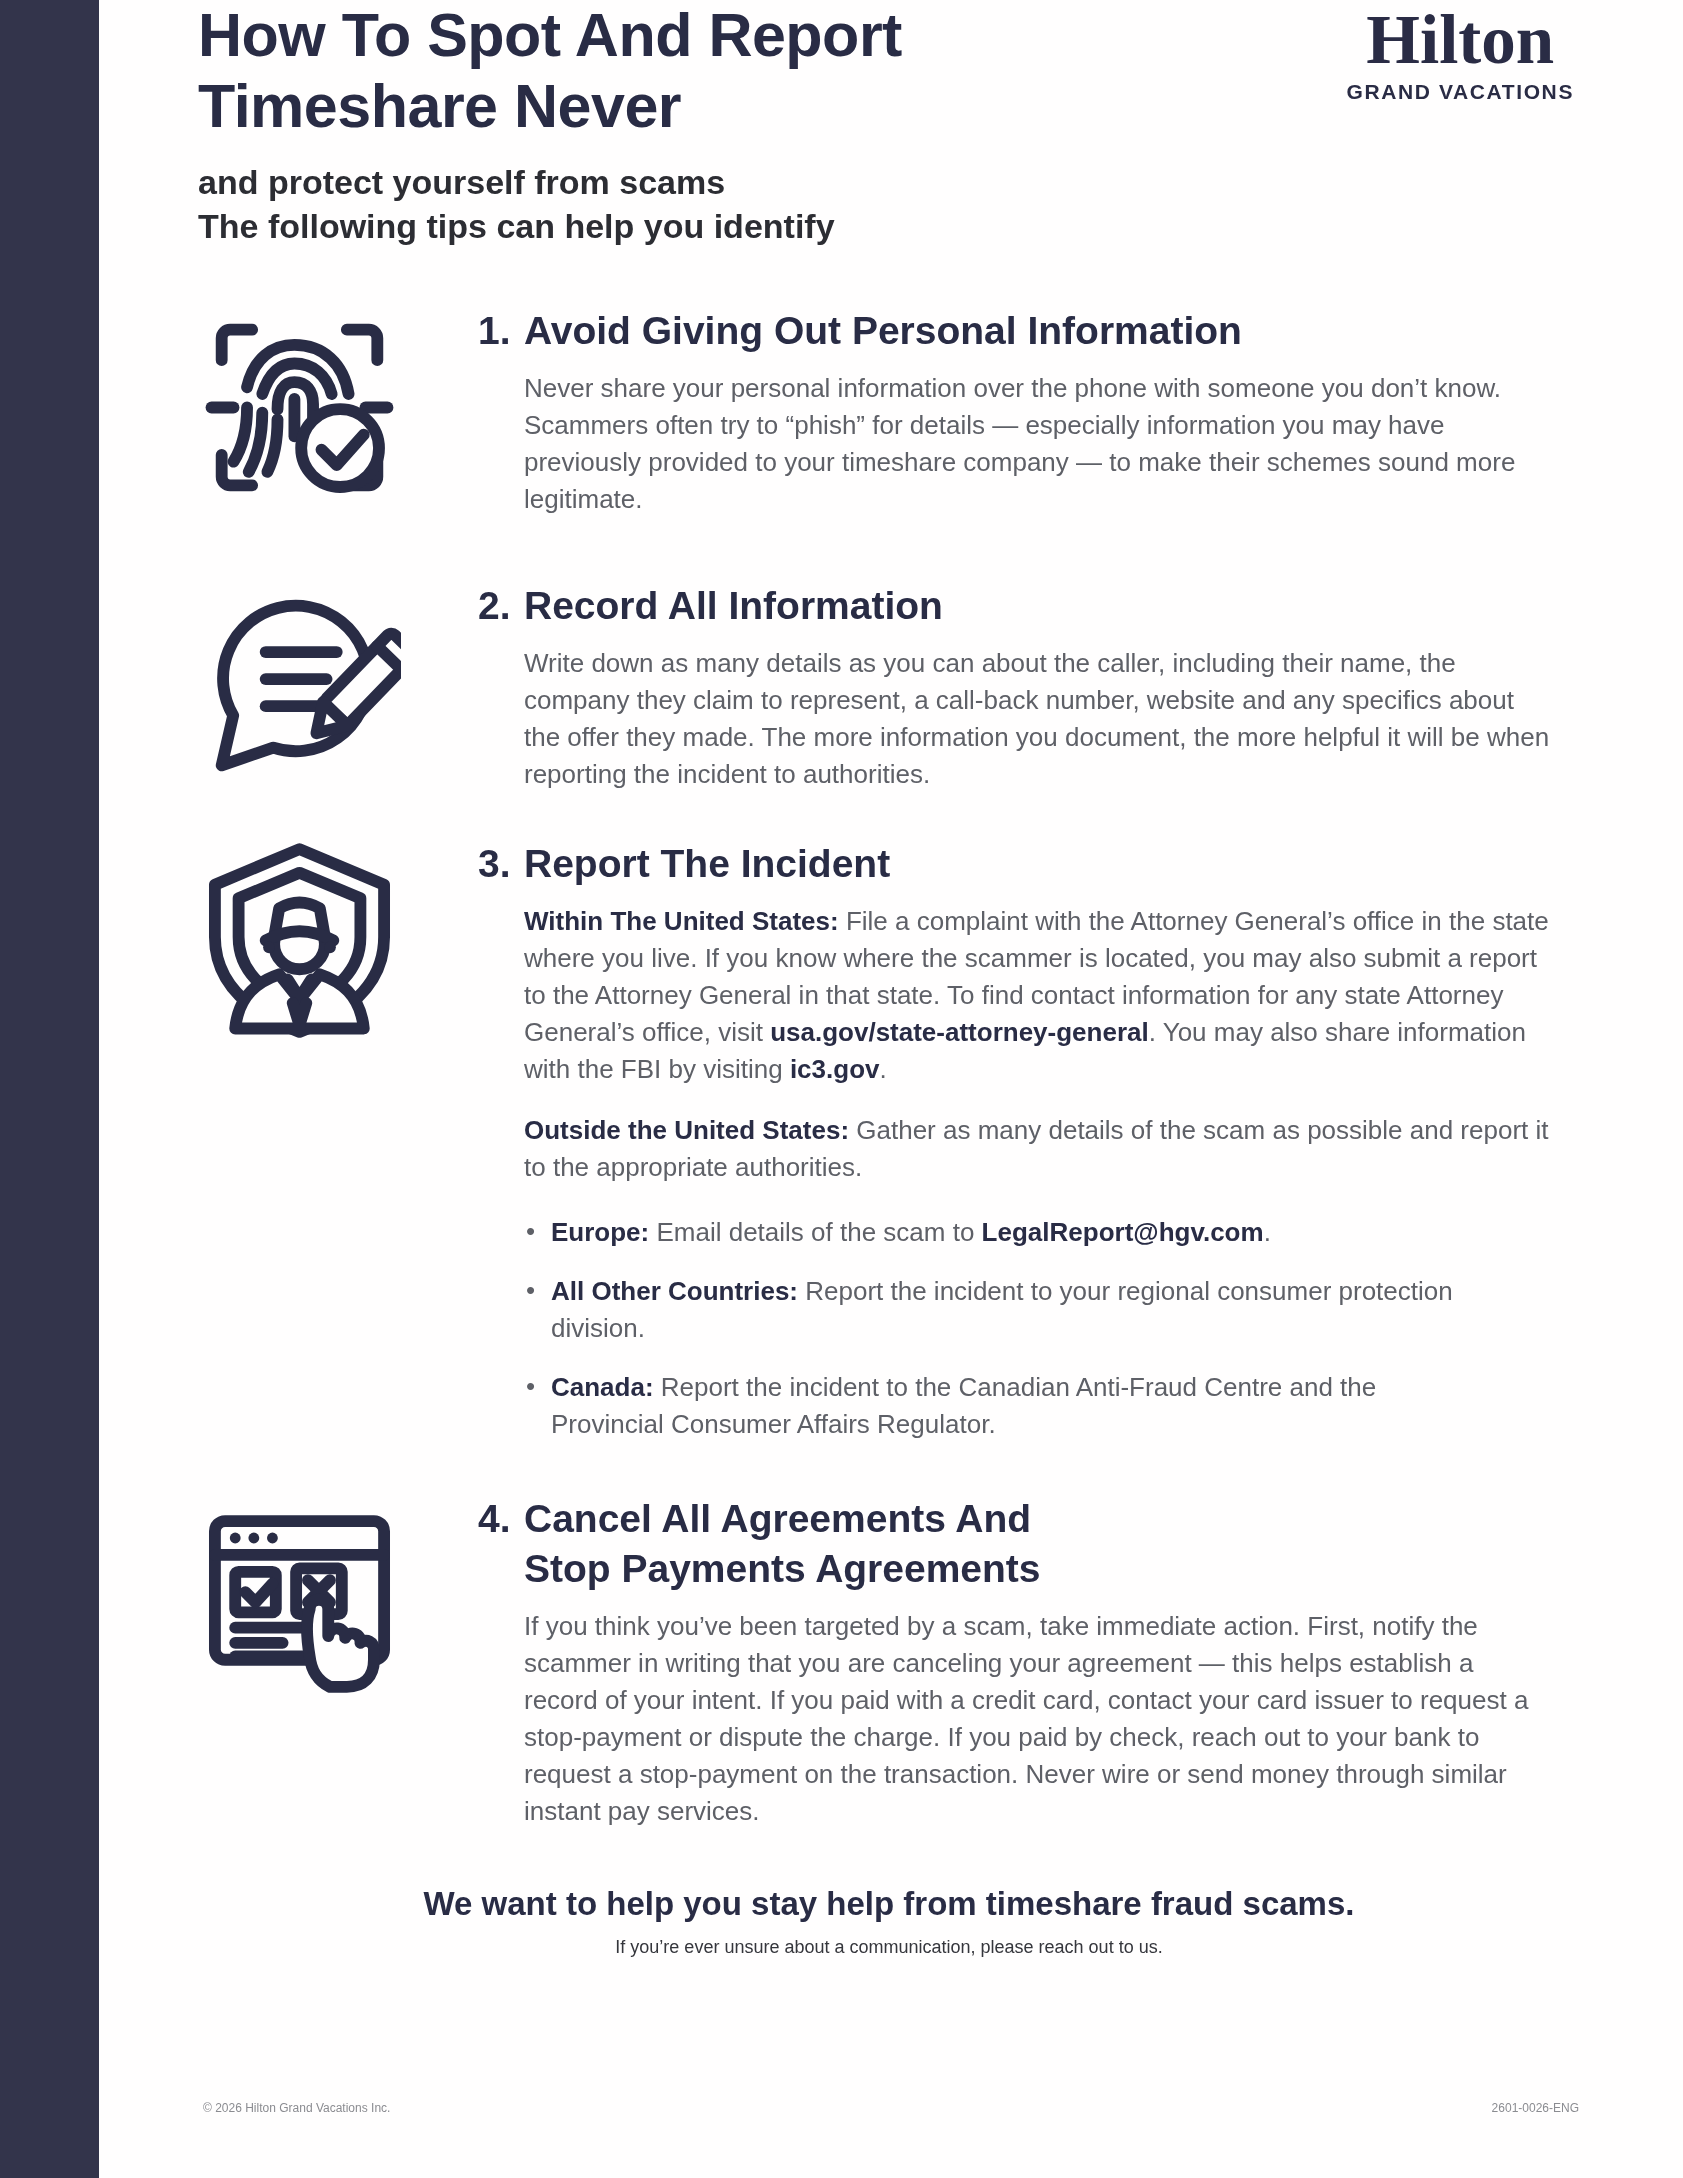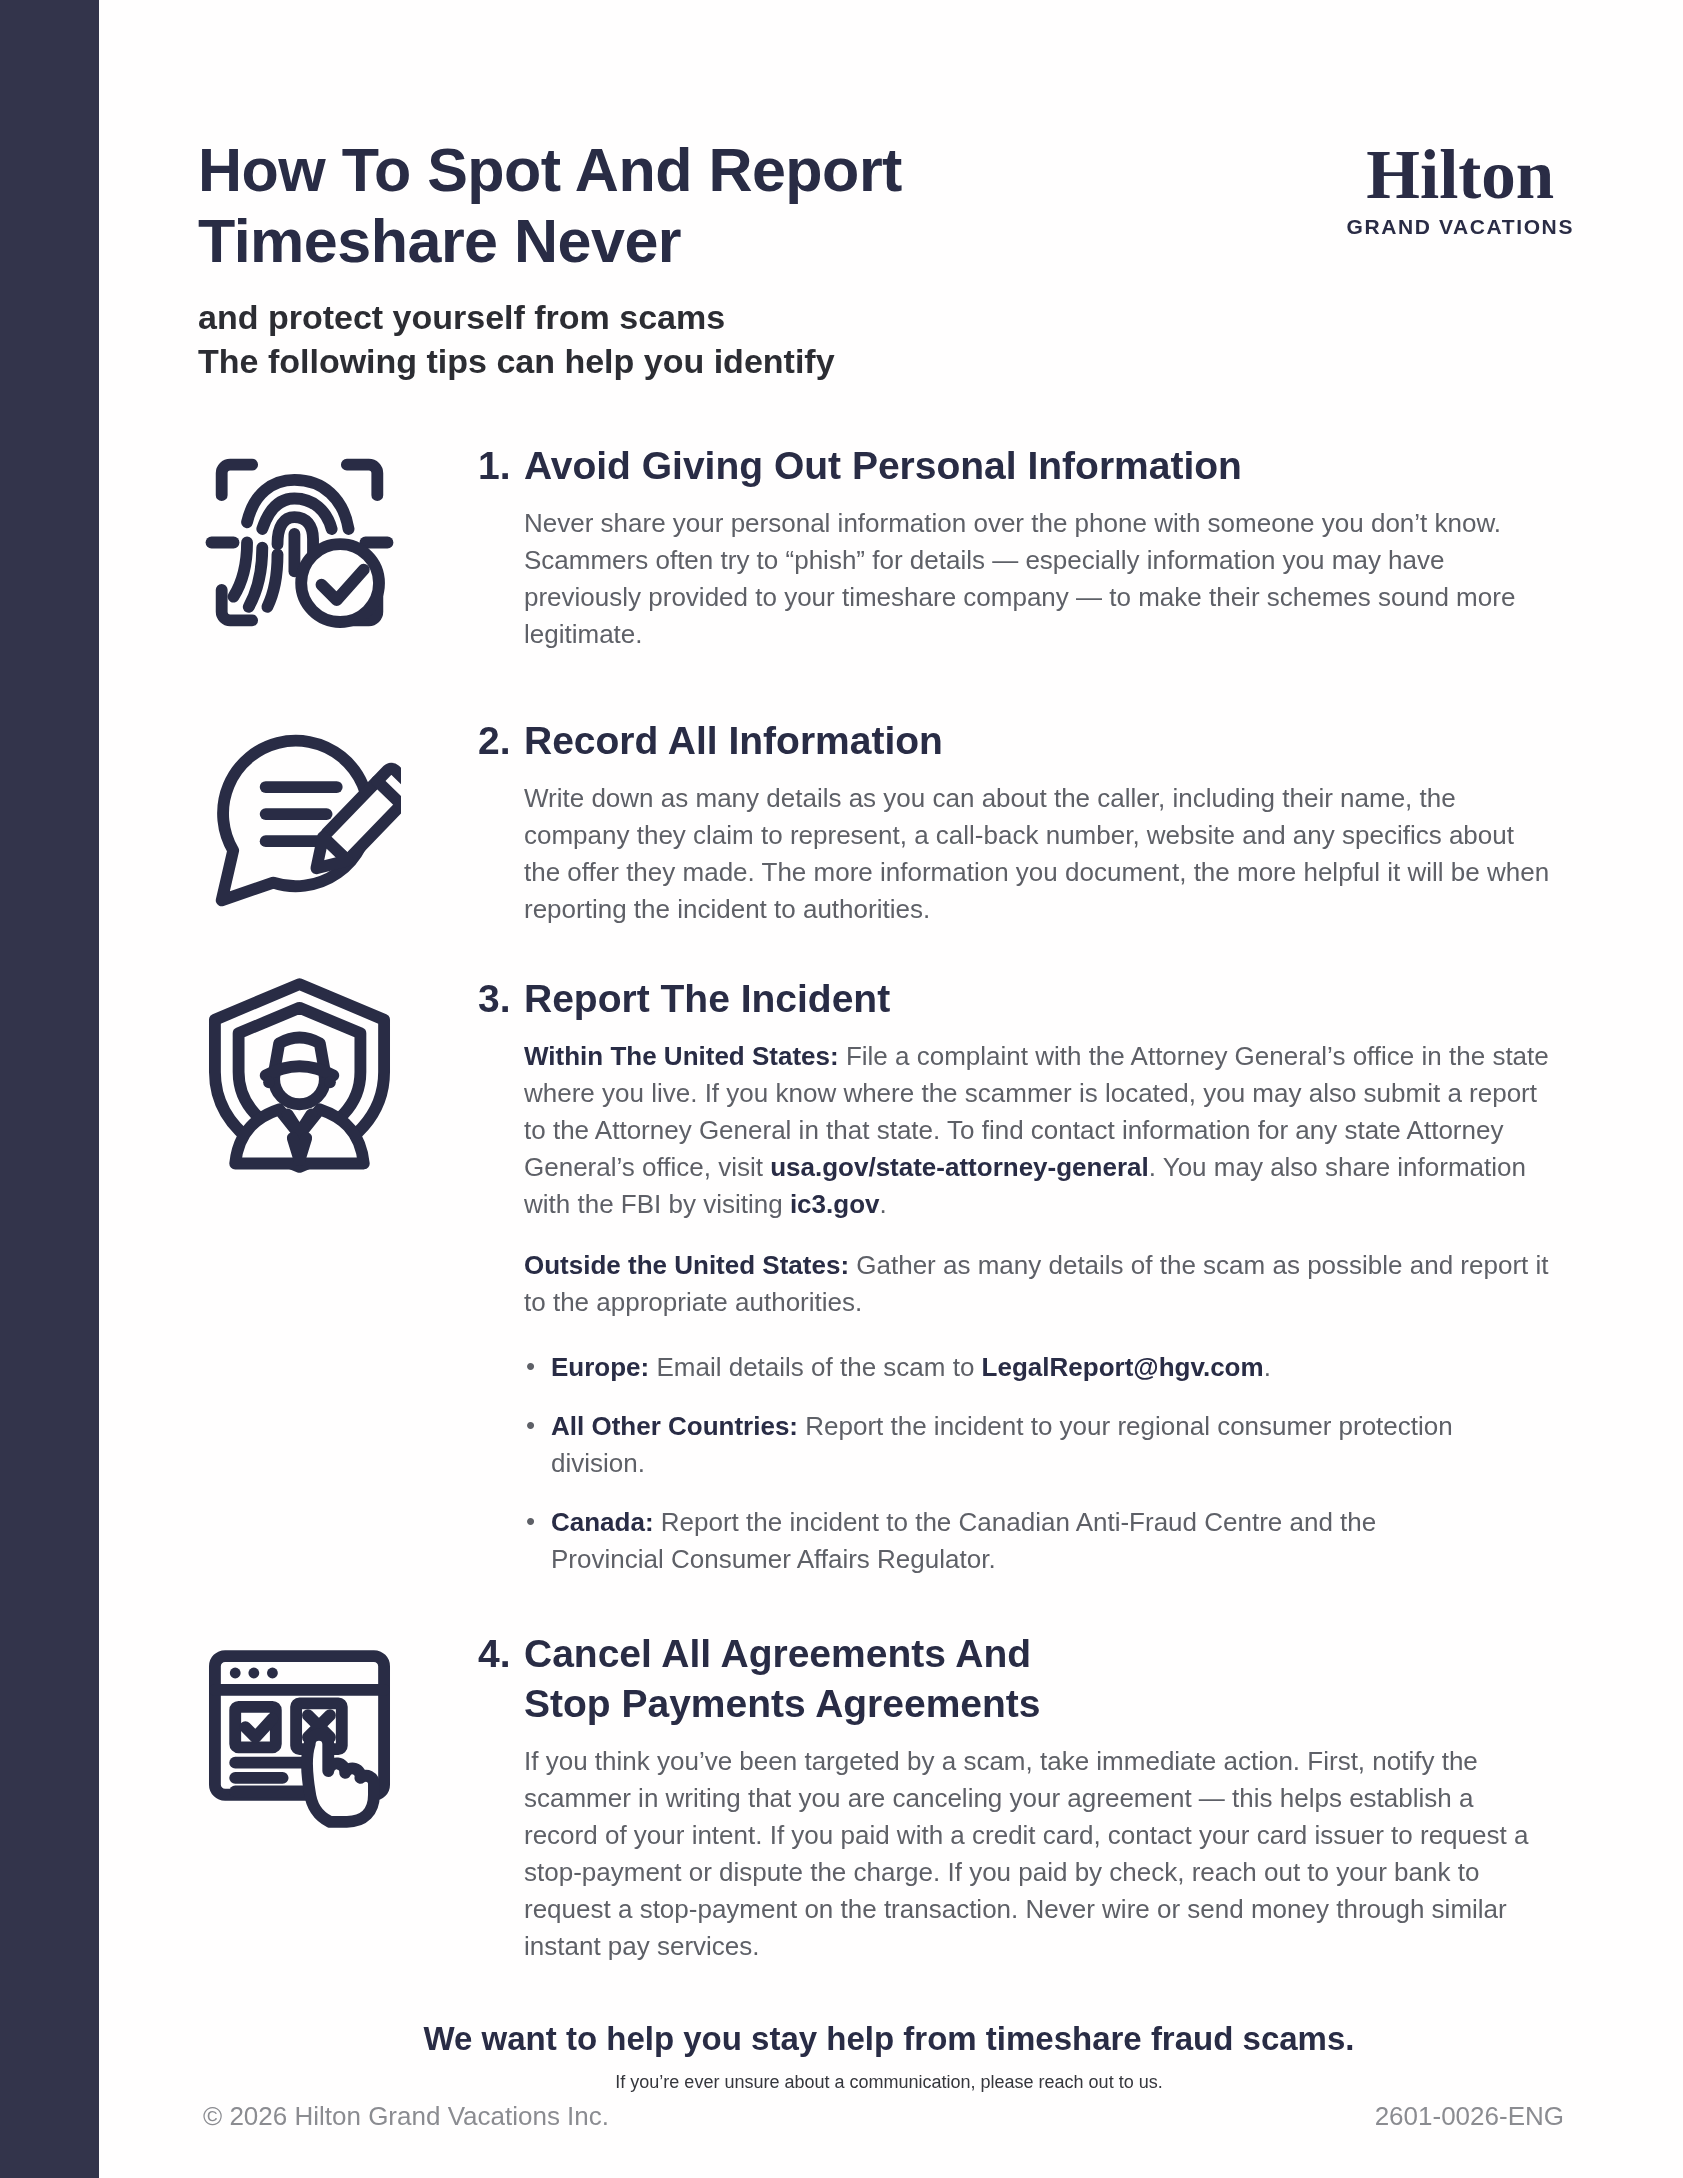--- a/index.html
+++ b/index.html
@@ -12,21 +12,21 @@
     color:#292c45;
   }
   .stripe {
     position:absolute; left:0; top:0; width:99px; height:2178px;
     background:#33344b;
   }
   .content {
     position:absolute; left:198px; top:0; width:1382px;
   }
   
-  .header { display:flex; justify-content:space-between; align-items:flex-start; padding-top:135px; }
+  .header { display:flex; justify-content:space-between; align-items:flex-start; }
   .page-title { font-size:61px; font-weight:700; line-height:1.16; color:#292c45; letter-spacing:-0.5px; }
   .page-title span { display:block; }
   .subtitle { margin-top:18px; font-size:34px; font-weight:700; color:#2c2d33; line-height:1.32; }
   .subtitle span { display:block; }
   .logo { text-align:center; padding-top:6px; margin-right:6px; }
   .logo-name { font-family:"Liberation Serif", serif; font-weight:700; font-size:69px; line-height:1; color:#2a2c45; }
   .logo-sub { font-size:21px; font-weight:700; letter-spacing:1.6px; color:#2a2c45; margin-top:5px; }
   
   .sections { margin-top:57px; }
   .section { display:flex; align-items:flex-start; }
@@ -46,23 +46,23 @@
   .b { font-weight:700; color:#292c45; }
   ul.bullets { list-style:none; margin-top:28px; }
   ul.bullets li { position:relative; padding-left:27px; max-width:970px; }
   ul.bullets li + li { margin-top:22px; }
   ul.bullets li::before { content:"\2022"; position:absolute; left:2px; top:-1px; color:#5e6067; }
   
   .footer { margin-top:55px; text-align:center; }
   .footer-headline { font-size:33px; font-weight:700; color:#292c45; }
   .footer-line { font-size:18px; font-weight:400; color:#35363c; margin-top:14px; line-height:1.2; }
   .bottom {
-    position:absolute; left:203px; right:119px; top:2101px;
+    position:absolute; left:203px; right:104px; top:2101px;
     display:flex; justify-content:space-between;
-    font-size:26px; color:#8b8c91;
+    font-size:12px; color:#8b8c91;
   }
   
   .ic { stroke:#292c45; fill:none; stroke-width:7; stroke-linecap:round; stroke-linejoin:round; }
   .ic-fill { fill:#292c45; stroke:none; }
   .ic-mask { fill:#fffefe; stroke:#292c45; stroke-width:7; stroke-linecap:round; stroke-linejoin:round; }
 </style>
 </head>
 <body>
 
 <div class="stripe"></div>

